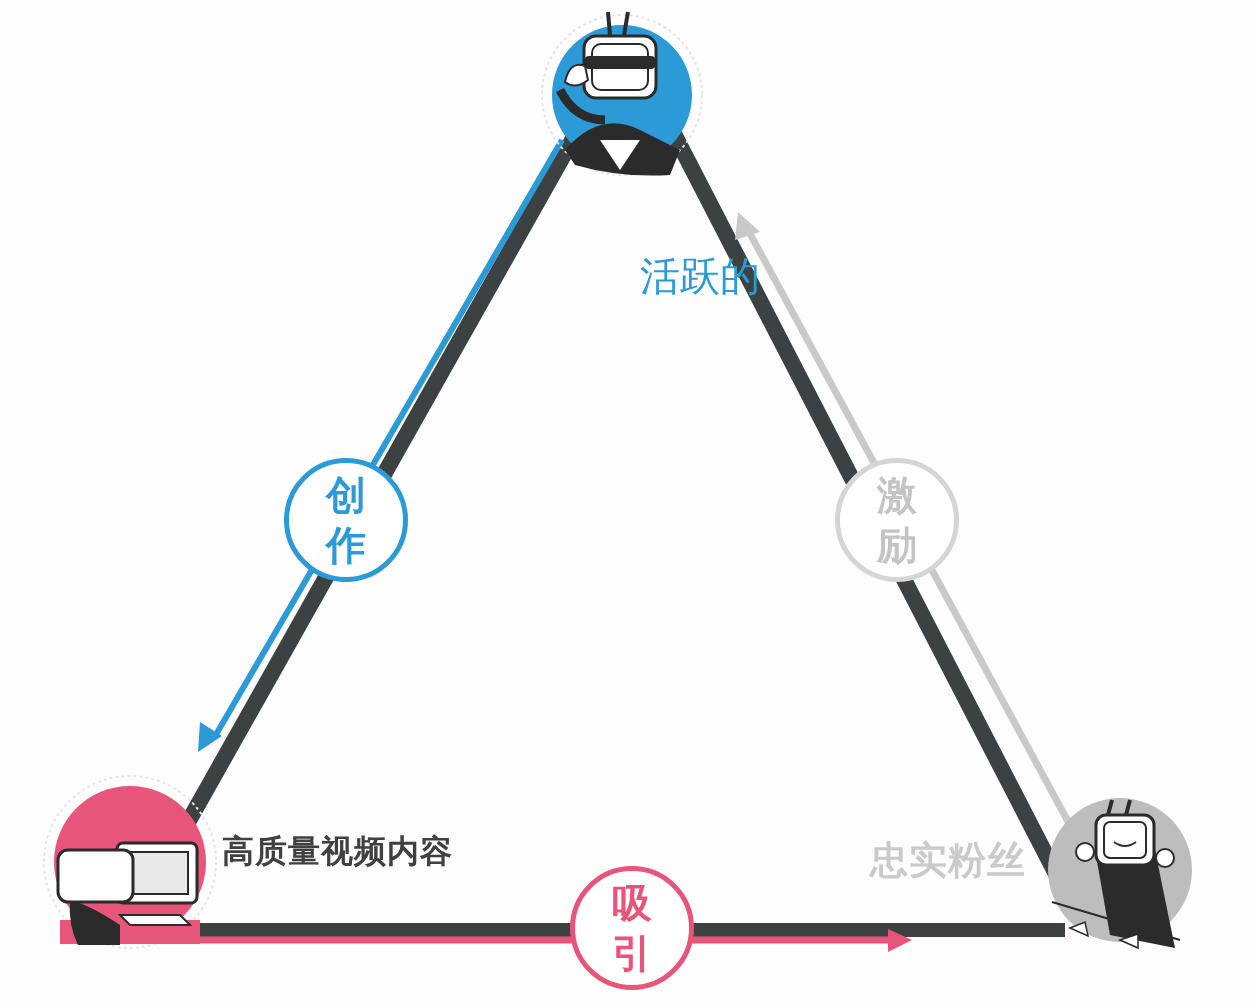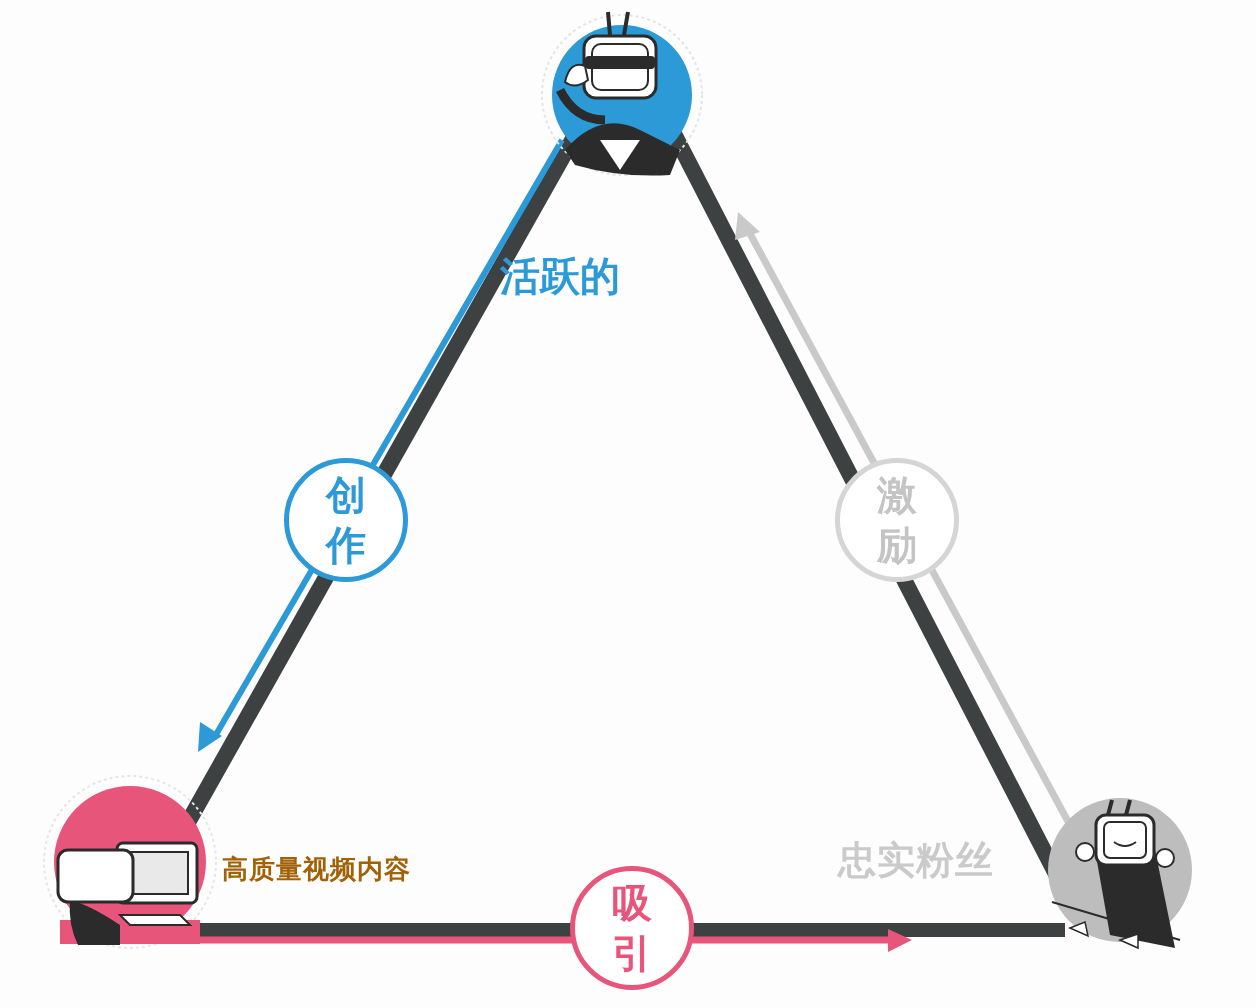--- a/index.html
+++ b/index.html
@@ -1,21 +1,21 @@
 <!DOCTYPE html>
 <html><head>
 <meta charset="utf-8">
 <style>
   html, body { margin:0; padding:0; }
   body { width:1256px; height:1008px; background:#fdfdfd; position:relative; overflow:hidden;
          font-family:"DejaVu Sans", "Liberation Sans", sans-serif; }
   svg.diagram { position:absolute; left:0; top:0; }
   .label { position:absolute; font-weight:bold; white-space:nowrap; letter-spacing:1px; }
-  .center-label { position:absolute; left:500px; top:250px; width:260px; text-align:left;
-                  font-size:40px; line-height:52px; font-weight:bold; }
+  .center-label { position:absolute; left:500px; top:250px; width:260px; text-align:right;
+                  font-size:40px; line-height:52px; font-weight:normal; }
   .bubble { position:absolute; width:124px; height:124px; border-radius:50%; background:#fff;
             box-sizing:border-box; border:5px solid; display:flex; flex-direction:column;
             align-items:center; justify-content:center; font-size:40px; line-height:50px; font-weight:bold; }
 </style>
 </head>
 <body>
 
 <svg class="diagram" width="1256" height="1008" viewBox="0 0 1256 1008">
 
   <line x1="578" y1="130" x2="178" y2="840" stroke="#3D4142" stroke-width="16" stroke-linecap="square"></line>
@@ -69,23 +69,23 @@
     <circle cx="1165" cy="858" r="9" fill="#fff" stroke="#2b2b2b" stroke-width="2"></circle>
     <path d="M1070 928 L1085 922 L1088 936 Z" fill="#fff" stroke="#2b2b2b" stroke-width="1.5"></path>
     <path d="M1120 940 L1138 934 L1138 948 Z" fill="#fff" stroke="#2b2b2b" stroke-width="1.5"></path>
   </g>
 </svg>
 
 <div class="center-label" style="color:#2B9AD6;">
   <div>活跃的</div>
 </div>
 
-<div class="label" style="left:222px; top:852px; font-size:26px; color:#a16207;">高质量视频内容</div>
+<div class="label" style="left:222px; top:830px; font-size:32px; color:#404040;">高质量视频内容</div>
 
-<div class="label" style="left:838px; top:835px; font-size:38px; color:#CACACA;">忠实粉丝</div>
+<div class="label" style="left:870px; top:835px; font-size:38px; color:#CACACA;">忠实粉丝</div>
 
 <div class="bubble" style="left:284px; top:458px; border-color:#2B9AD6; color:#2B9AD6;">
   <span>创</span>
   <span>作</span>
 </div>
 
 <div class="bubble" style="left:835px; top:458px; border-color:#D5D5D5; color:#C4C4C4;">
   <span>激</span>
   <span>励</span>
 </div>

